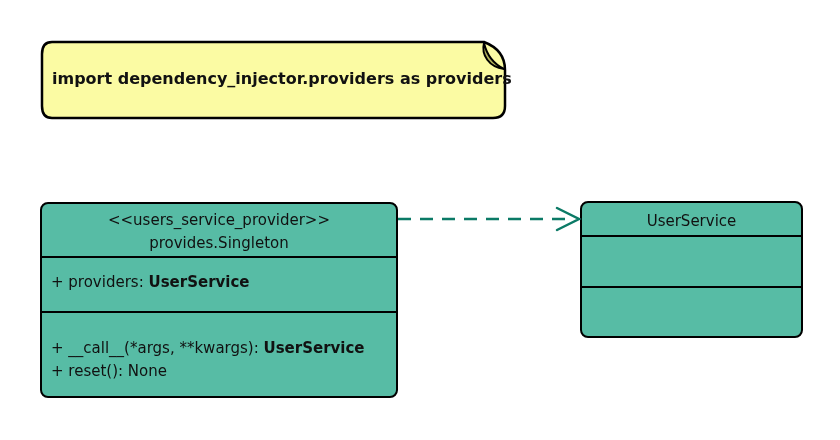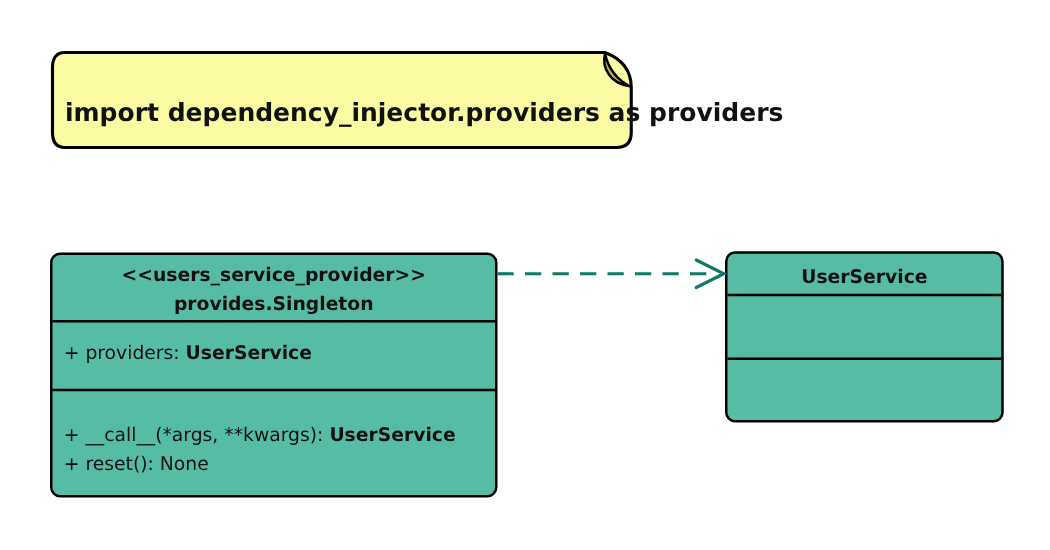--- a/index.html
+++ b/index.html
@@ -12,34 +12,34 @@
     font-family: "DejaVu Sans", "Liberation Sans", sans-serif;
     color: #111111;
   }
 
   
   .note { position: absolute; left: 40px; top: 40px; width: 467px; height: 80px; }
   .note svg { position: absolute; left: 0; top: 0; }
   .note-body { fill: var(--note-fill); stroke: var(--class-border); stroke-width: 2.5; stroke-linejoin: round; }
   .note-fold { fill: var(--note-fold); stroke: var(--class-border); stroke-width: 2; stroke-linejoin: round; }
   .note-text {
-    position: absolute; left: 12px; top: 12px; height: 76px; right: 8px;
+    position: absolute; left: 12px; top: 0; height: 76px; right: 8px;
     display: flex; align-items: center;
-    font-size: 20px; font-weight: bold; white-space: nowrap;
+    font-size: 16px; font-weight: bold; white-space: nowrap;
   }
 
   
   .uml-class {
     position: absolute; box-sizing: border-box;
     background: var(--class-fill);
     border: 2px solid var(--class-border);
     border-radius: 8px;
     font-size: 15px;
   }
-  .uml-header { border-bottom: 2px solid var(--class-border); text-align: center; font-weight: bold; line-height: 23px; }
+  .uml-header { border-bottom: 2px solid var(--class-border); text-align: center; font-weight: normal; line-height: 23px; }
   .uml-attrs, .uml-methods { line-height: 23px; white-space: nowrap; }
 
   .singleton { left: 40px; top: 202px; width: 358px; height: 196px; }
   .singleton .uml-header { height: 54px; padding-top: 5px; box-sizing: border-box; }
   .singleton .uml-attrs  { height: 53px; border-bottom: 2px solid var(--class-border); padding: 13px 9px 0; box-sizing: content-box; height: 40px; }
   .singleton .uml-methods { padding: 24px 9px 0; }
 
   .userservice { left: 580px; top: 201px; width: 223px; height: 137px; }
   .userservice .uml-header { height: 34px; padding-top: 7px; box-sizing: border-box; }
   .userservice .uml-attrs  { height: 49px; border-bottom: 2px solid var(--class-border); }

